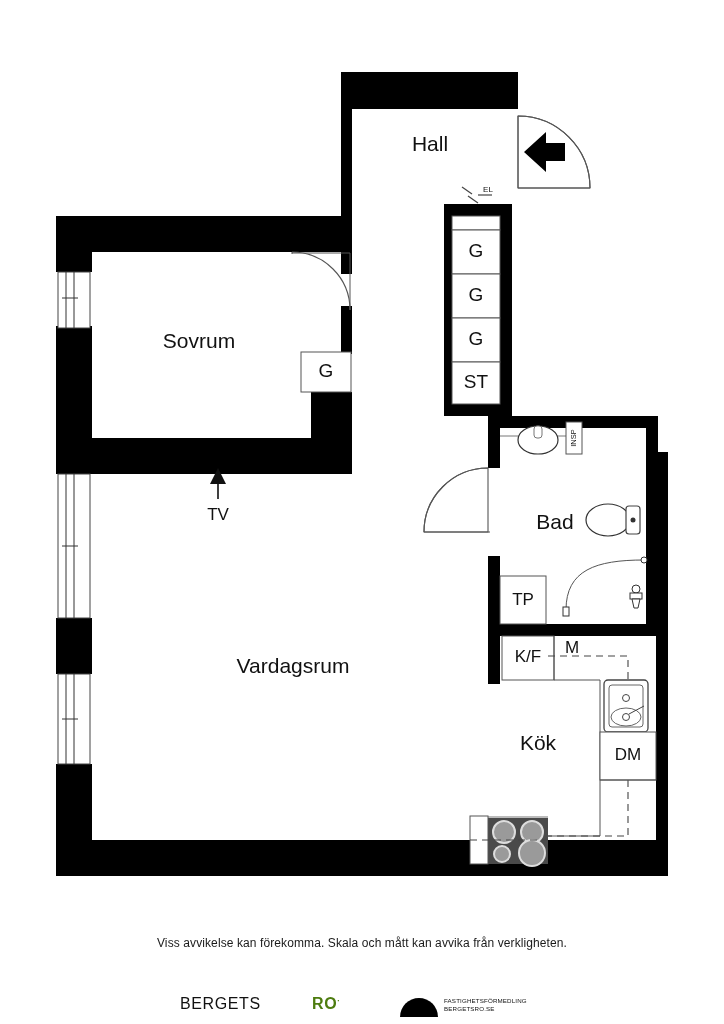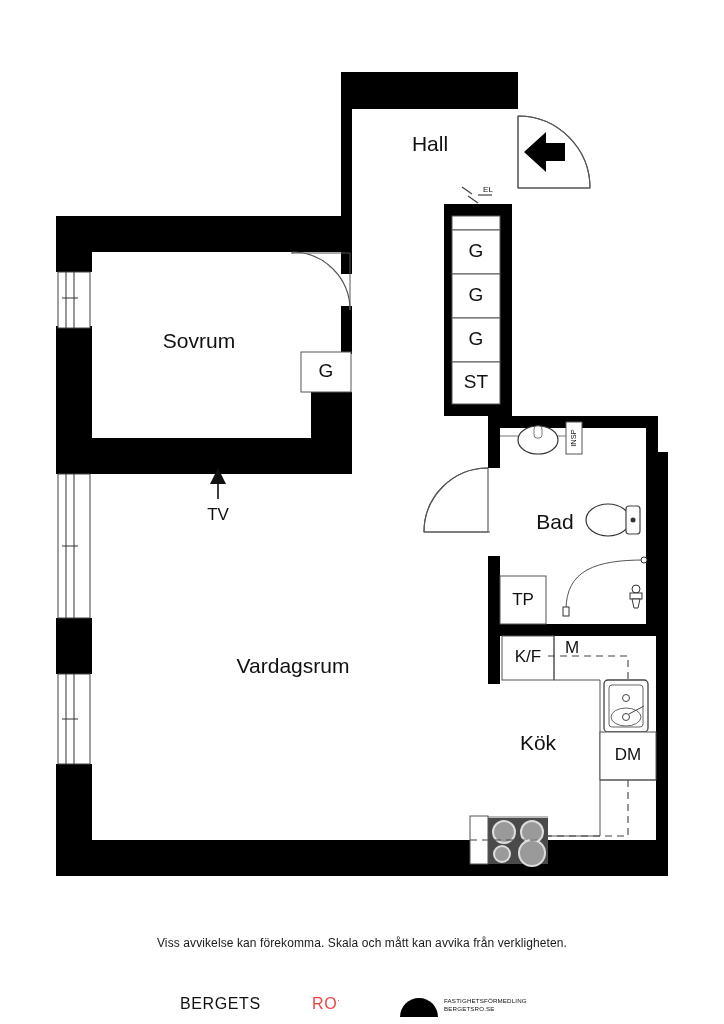--- a/index.html
+++ b/index.html
@@ -61,21 +61,22 @@
     font-size: 16px;
     letter-spacing: 0.6px;
     color: #111;
   }
   .brand-ro {
     position: absolute;
     left: 312px;
     top: 4px;
     font-size: 16px;
     letter-spacing: 0.6px;
-    color: #ef4444;
+    color: #4d7c0f;
+    font-weight: bold;
   }
   .brand-ro sup {
     font-size: 8px;
     vertical-align: super;
   }
   .brand-logo {
     position: absolute;
     left: 400px;
     top: 1px;
     width: 124px;

